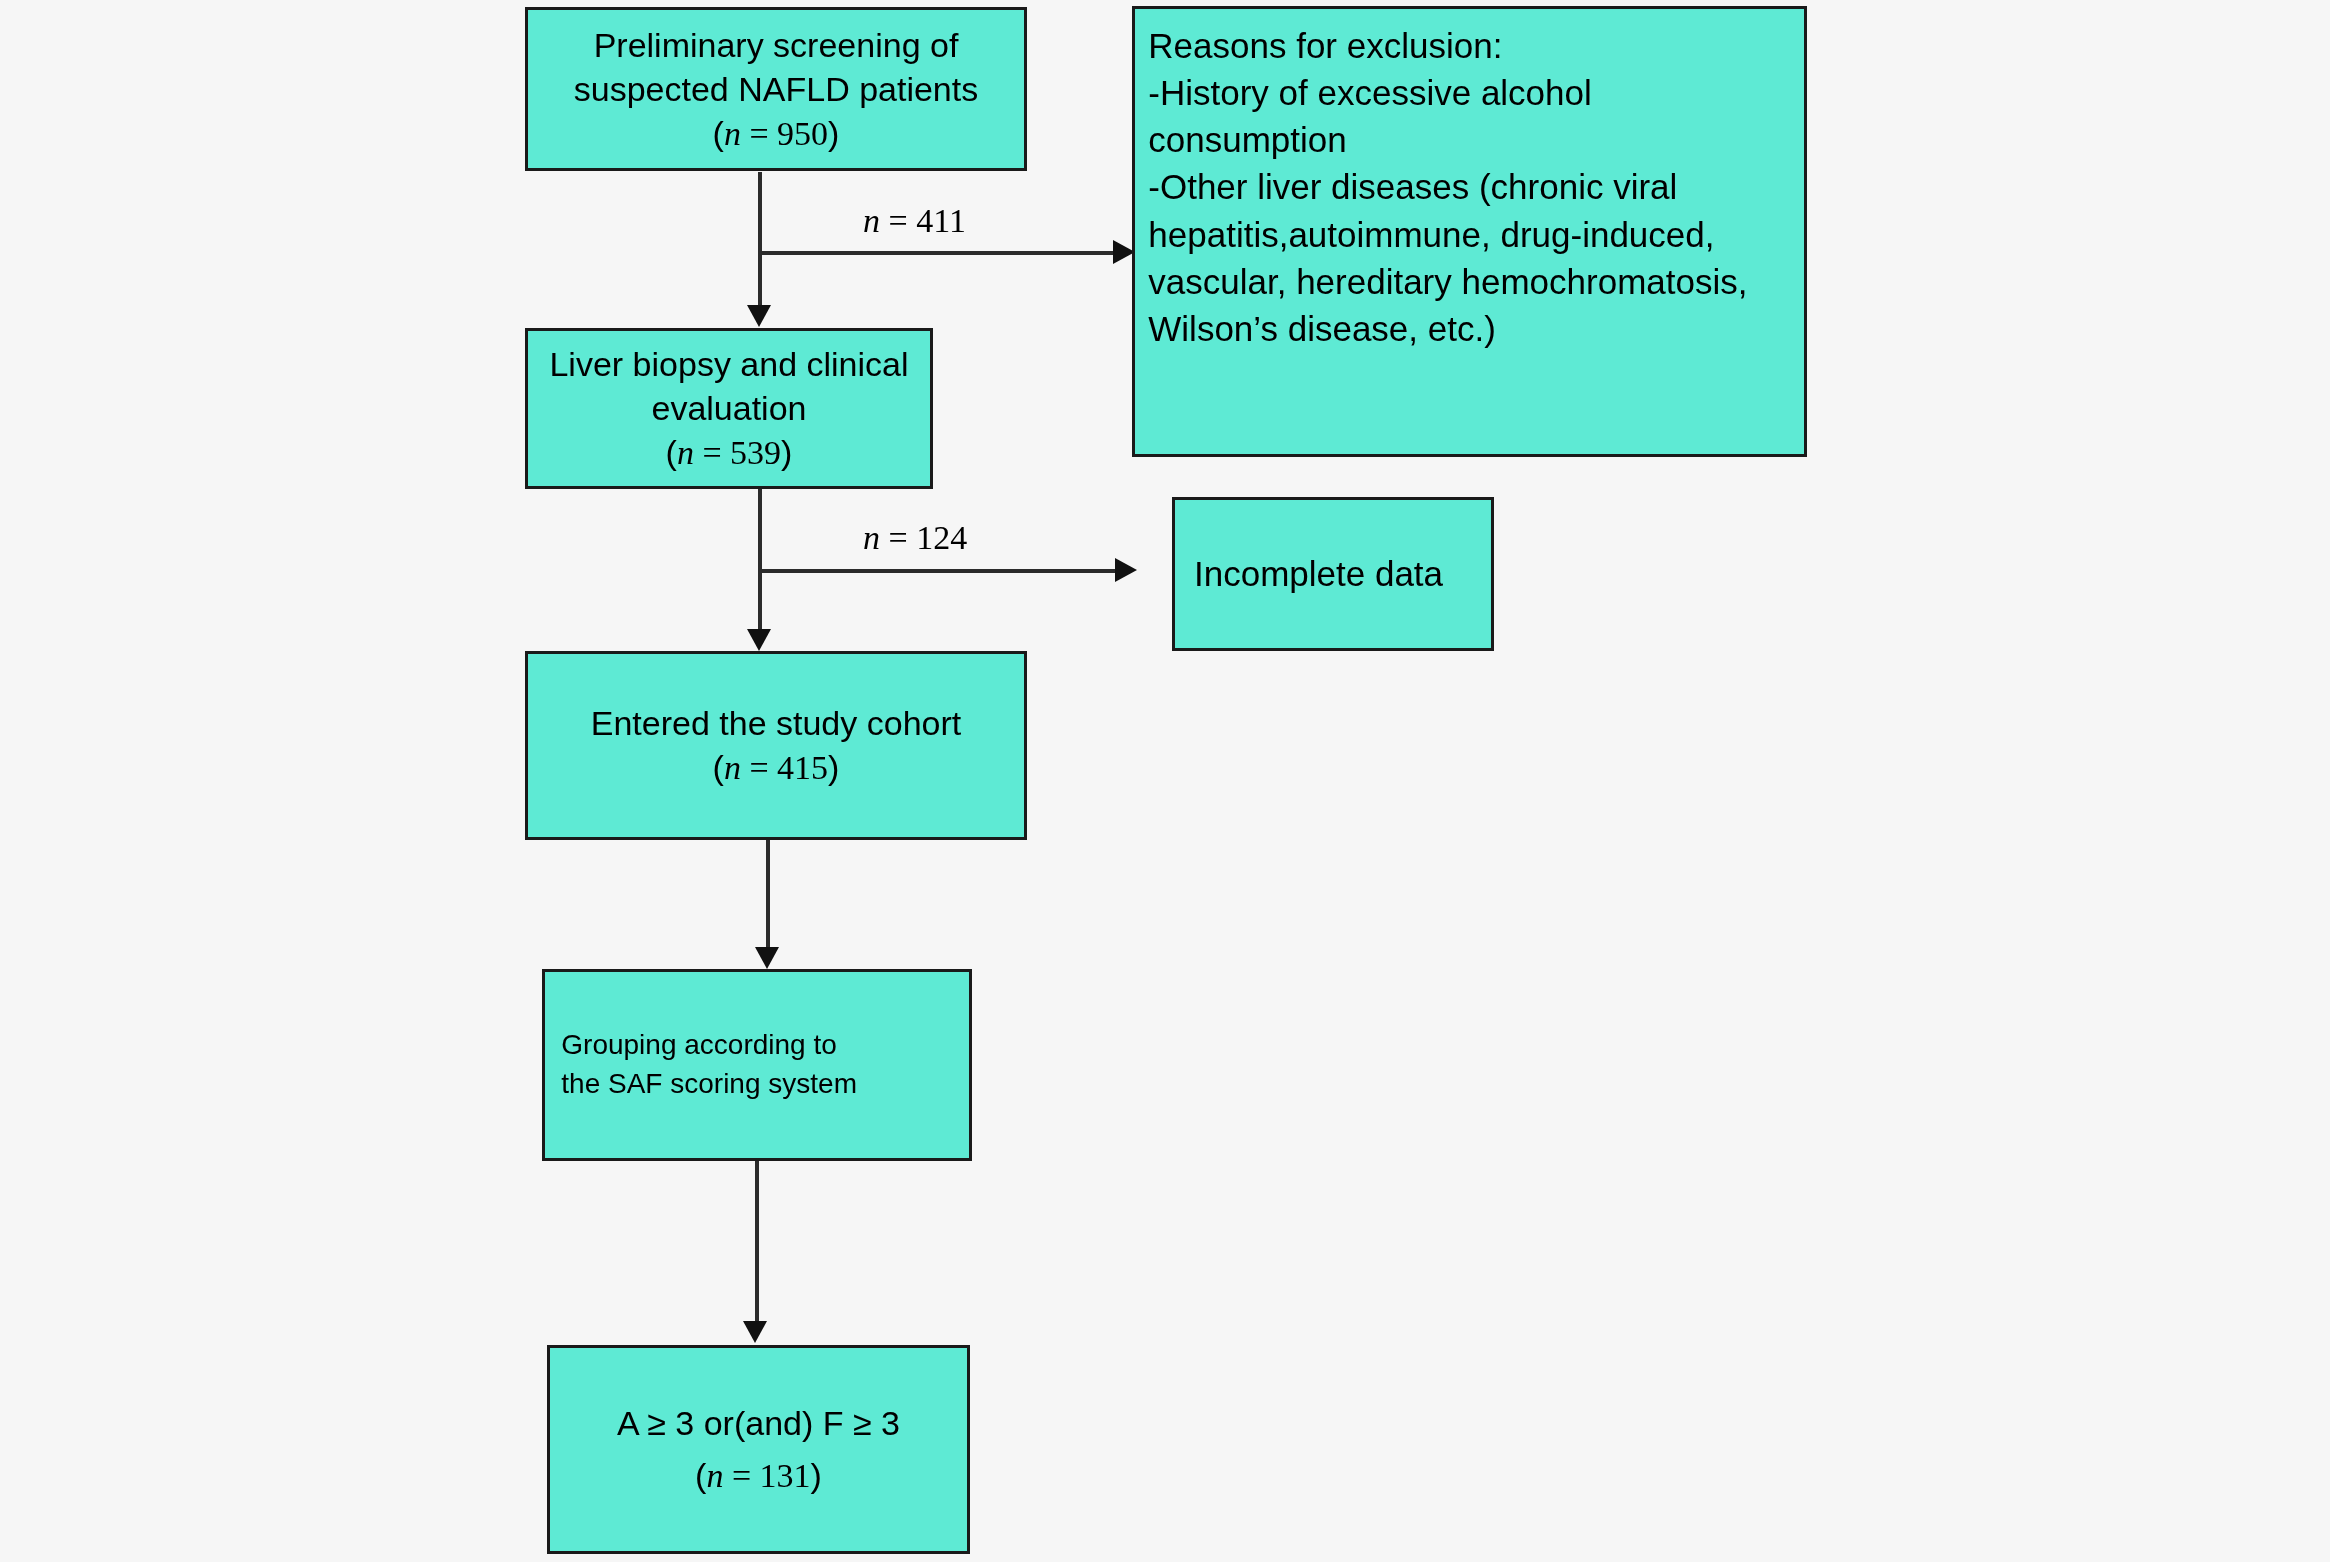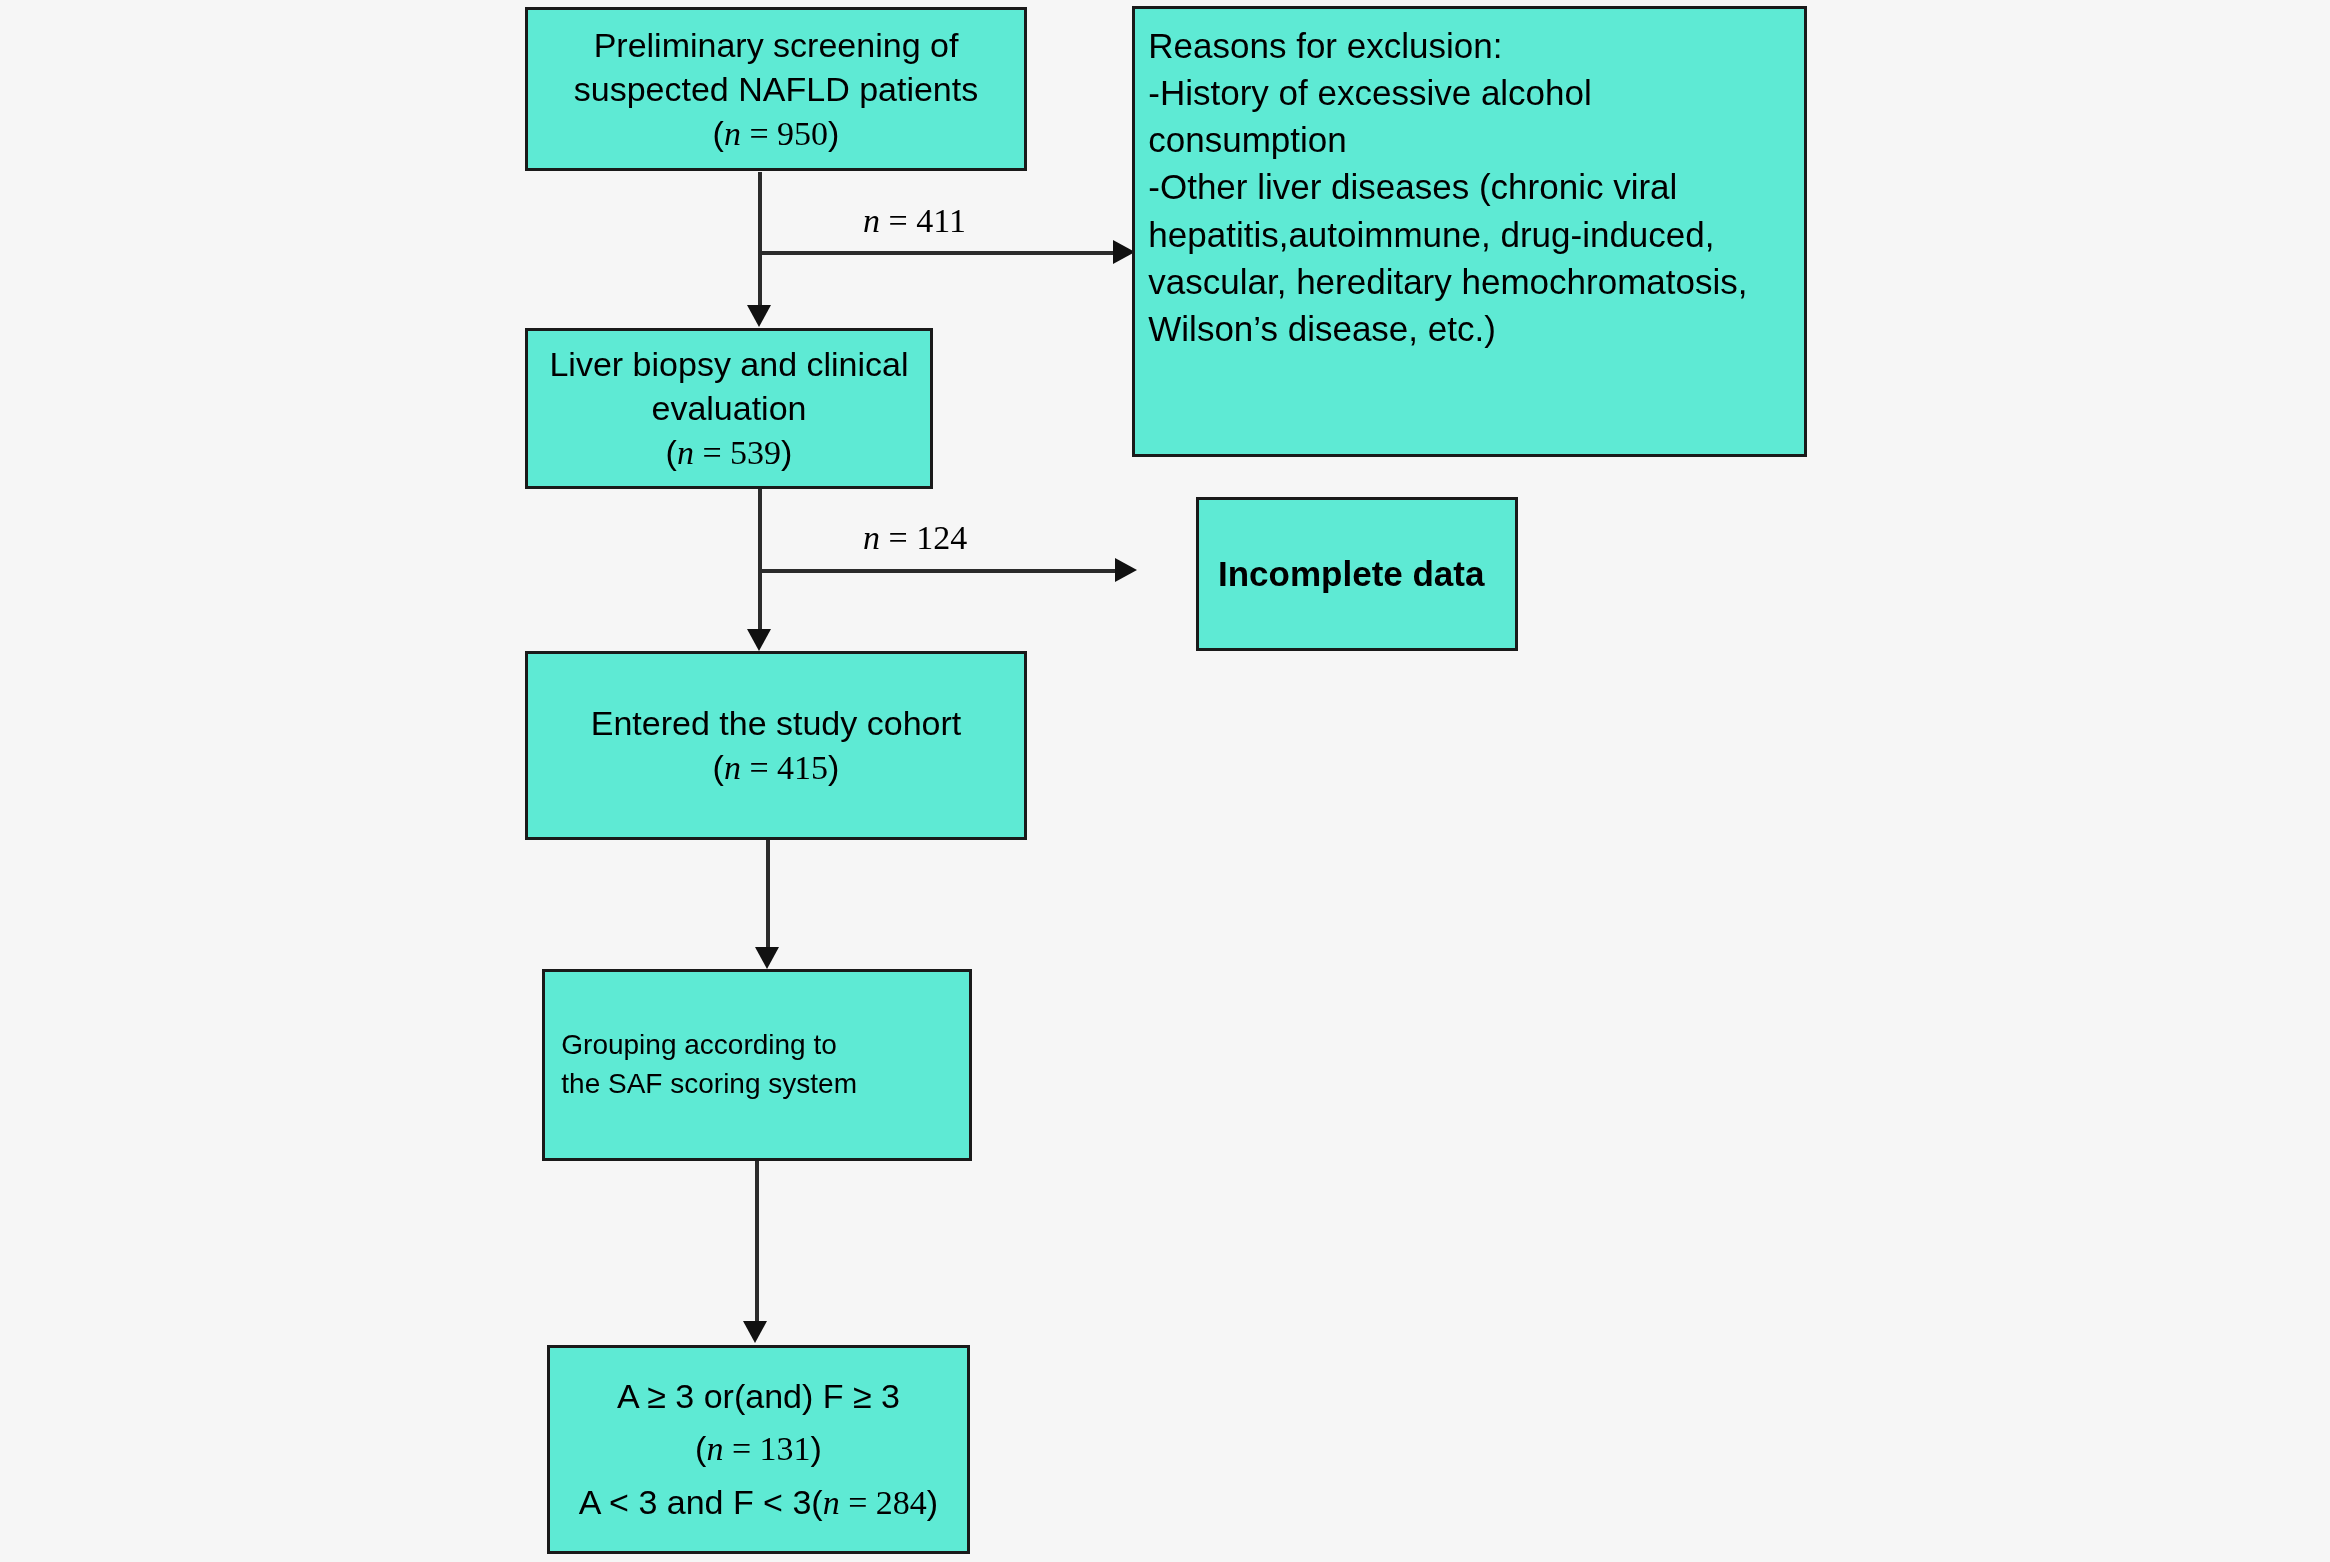--- a/index.html
+++ b/index.html
@@ -126,40 +126,37 @@
   </div>
 
   <div class="node center-text" id="biopsy-box" style="left:525px; top:328px; width:408px; height:161px;text-align:right;">
     <div class="line">Liver biopsy and clinical</div>
     <div class="line">evaluation</div>
     <div class="line">
       <span>(</span><span class="ital">n</span><span class="num"> = 539</span><span>)</span>
     </div>
   </div>
 
-  <div class="node left-text" id="incomplete-box" style="left:1196px; top:497px; width:322px; height:154px;font-weight:bold;">
+  <div class="node left-text" id="incomplete-box" style="left:1172px; top:497px; width:322px; height:154px;">
     <div class="line">Incomplete data</div>
   </div>
 
   <div class="node center-text" id="cohort-box" style="left:525px; top:651px; width:502px; height:189px;">
     <div class="line">Entered the study cohort</div>
     <div class="line">
       <span>(</span><span class="ital">n</span><span class="num"> = 415</span><span>)</span>
     </div>
   </div>
 
   <div class="node left-text" id="grouping-box" style="left:542px; top:969px; width:430px; height:192px;">
     <div class="line">Grouping according to</div>
     <div class="line">the SAF scoring system</div>
   </div>
 
   <div class="node center-text" id="outcome-box" style="left:547px; top:1345px; width:423px; height:209px;gap:8px;">
     <div class="line">A ≥ 3 or(and) F ≥ 3</div>
     <div class="line">
       <span>(</span><span class="ital">n</span><span class="num"> = 131</span><span>)</span>
     </div>
-    <div class="line">
-      <span>A &lt; 3 and F &lt; 3(</span><span class="ital">n</span><span class="num"> = 284</span><span>)</span>
-    </div>
   </div>
 
 </div>
 
 
 </body></html>

